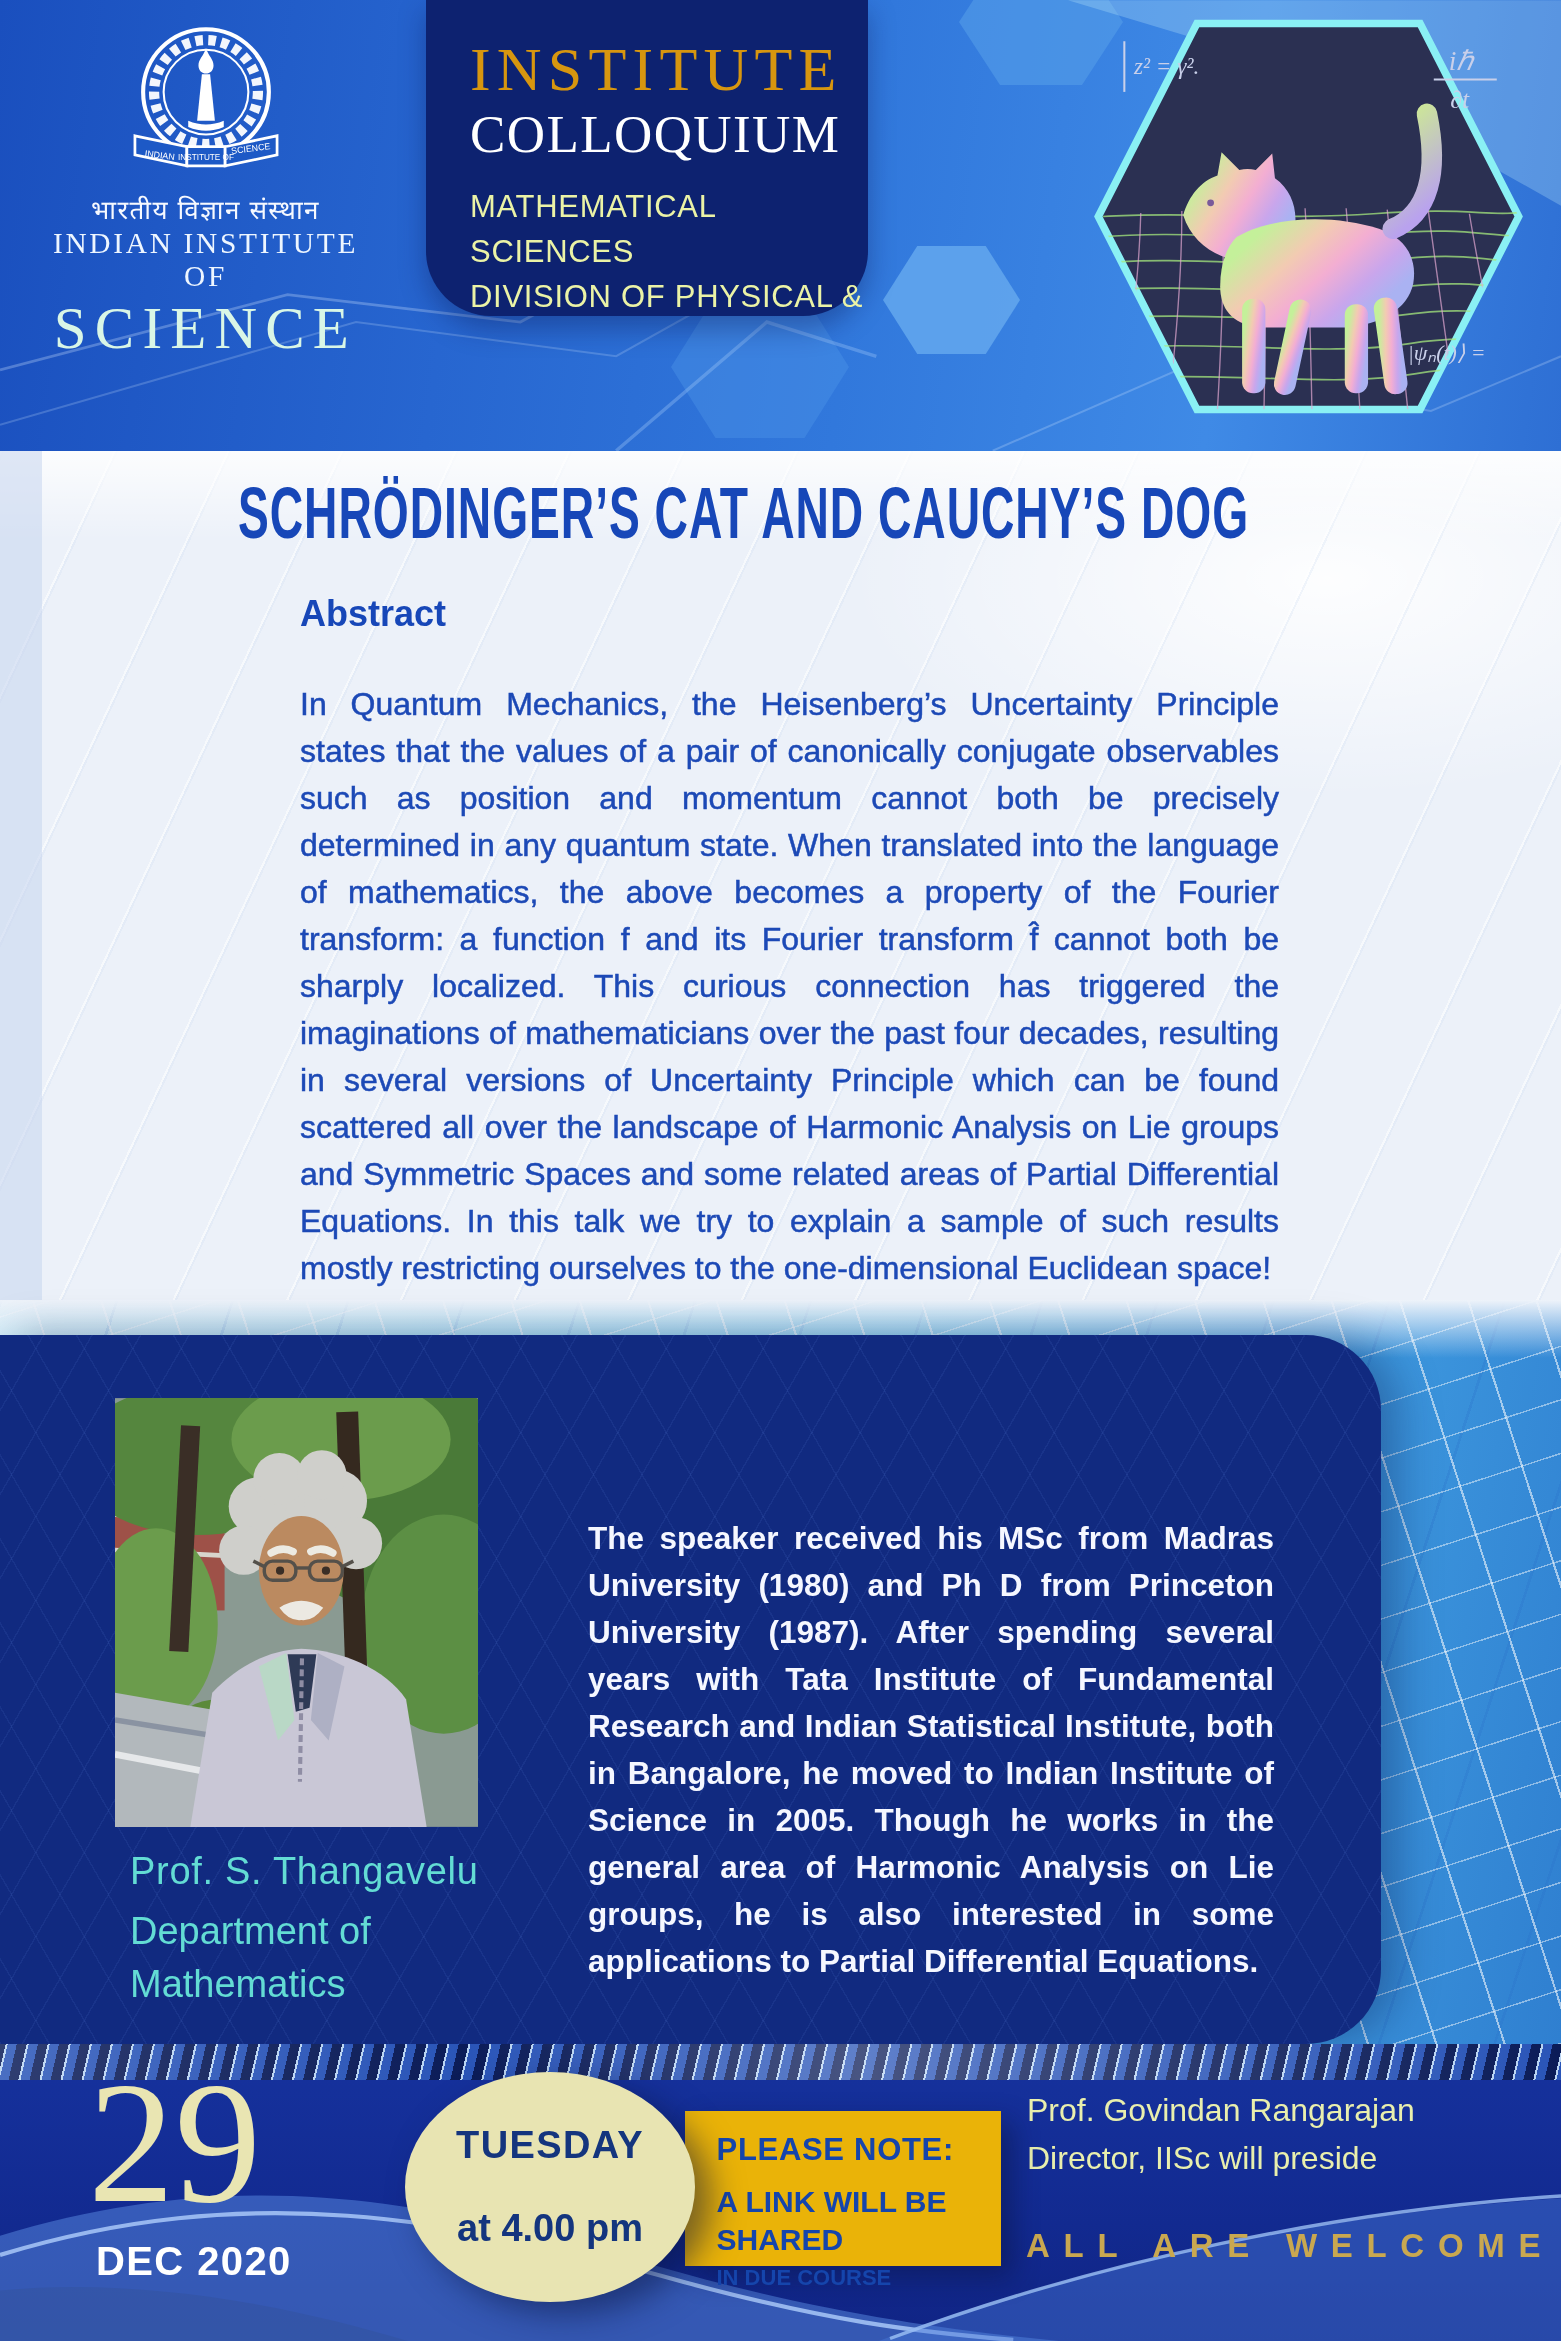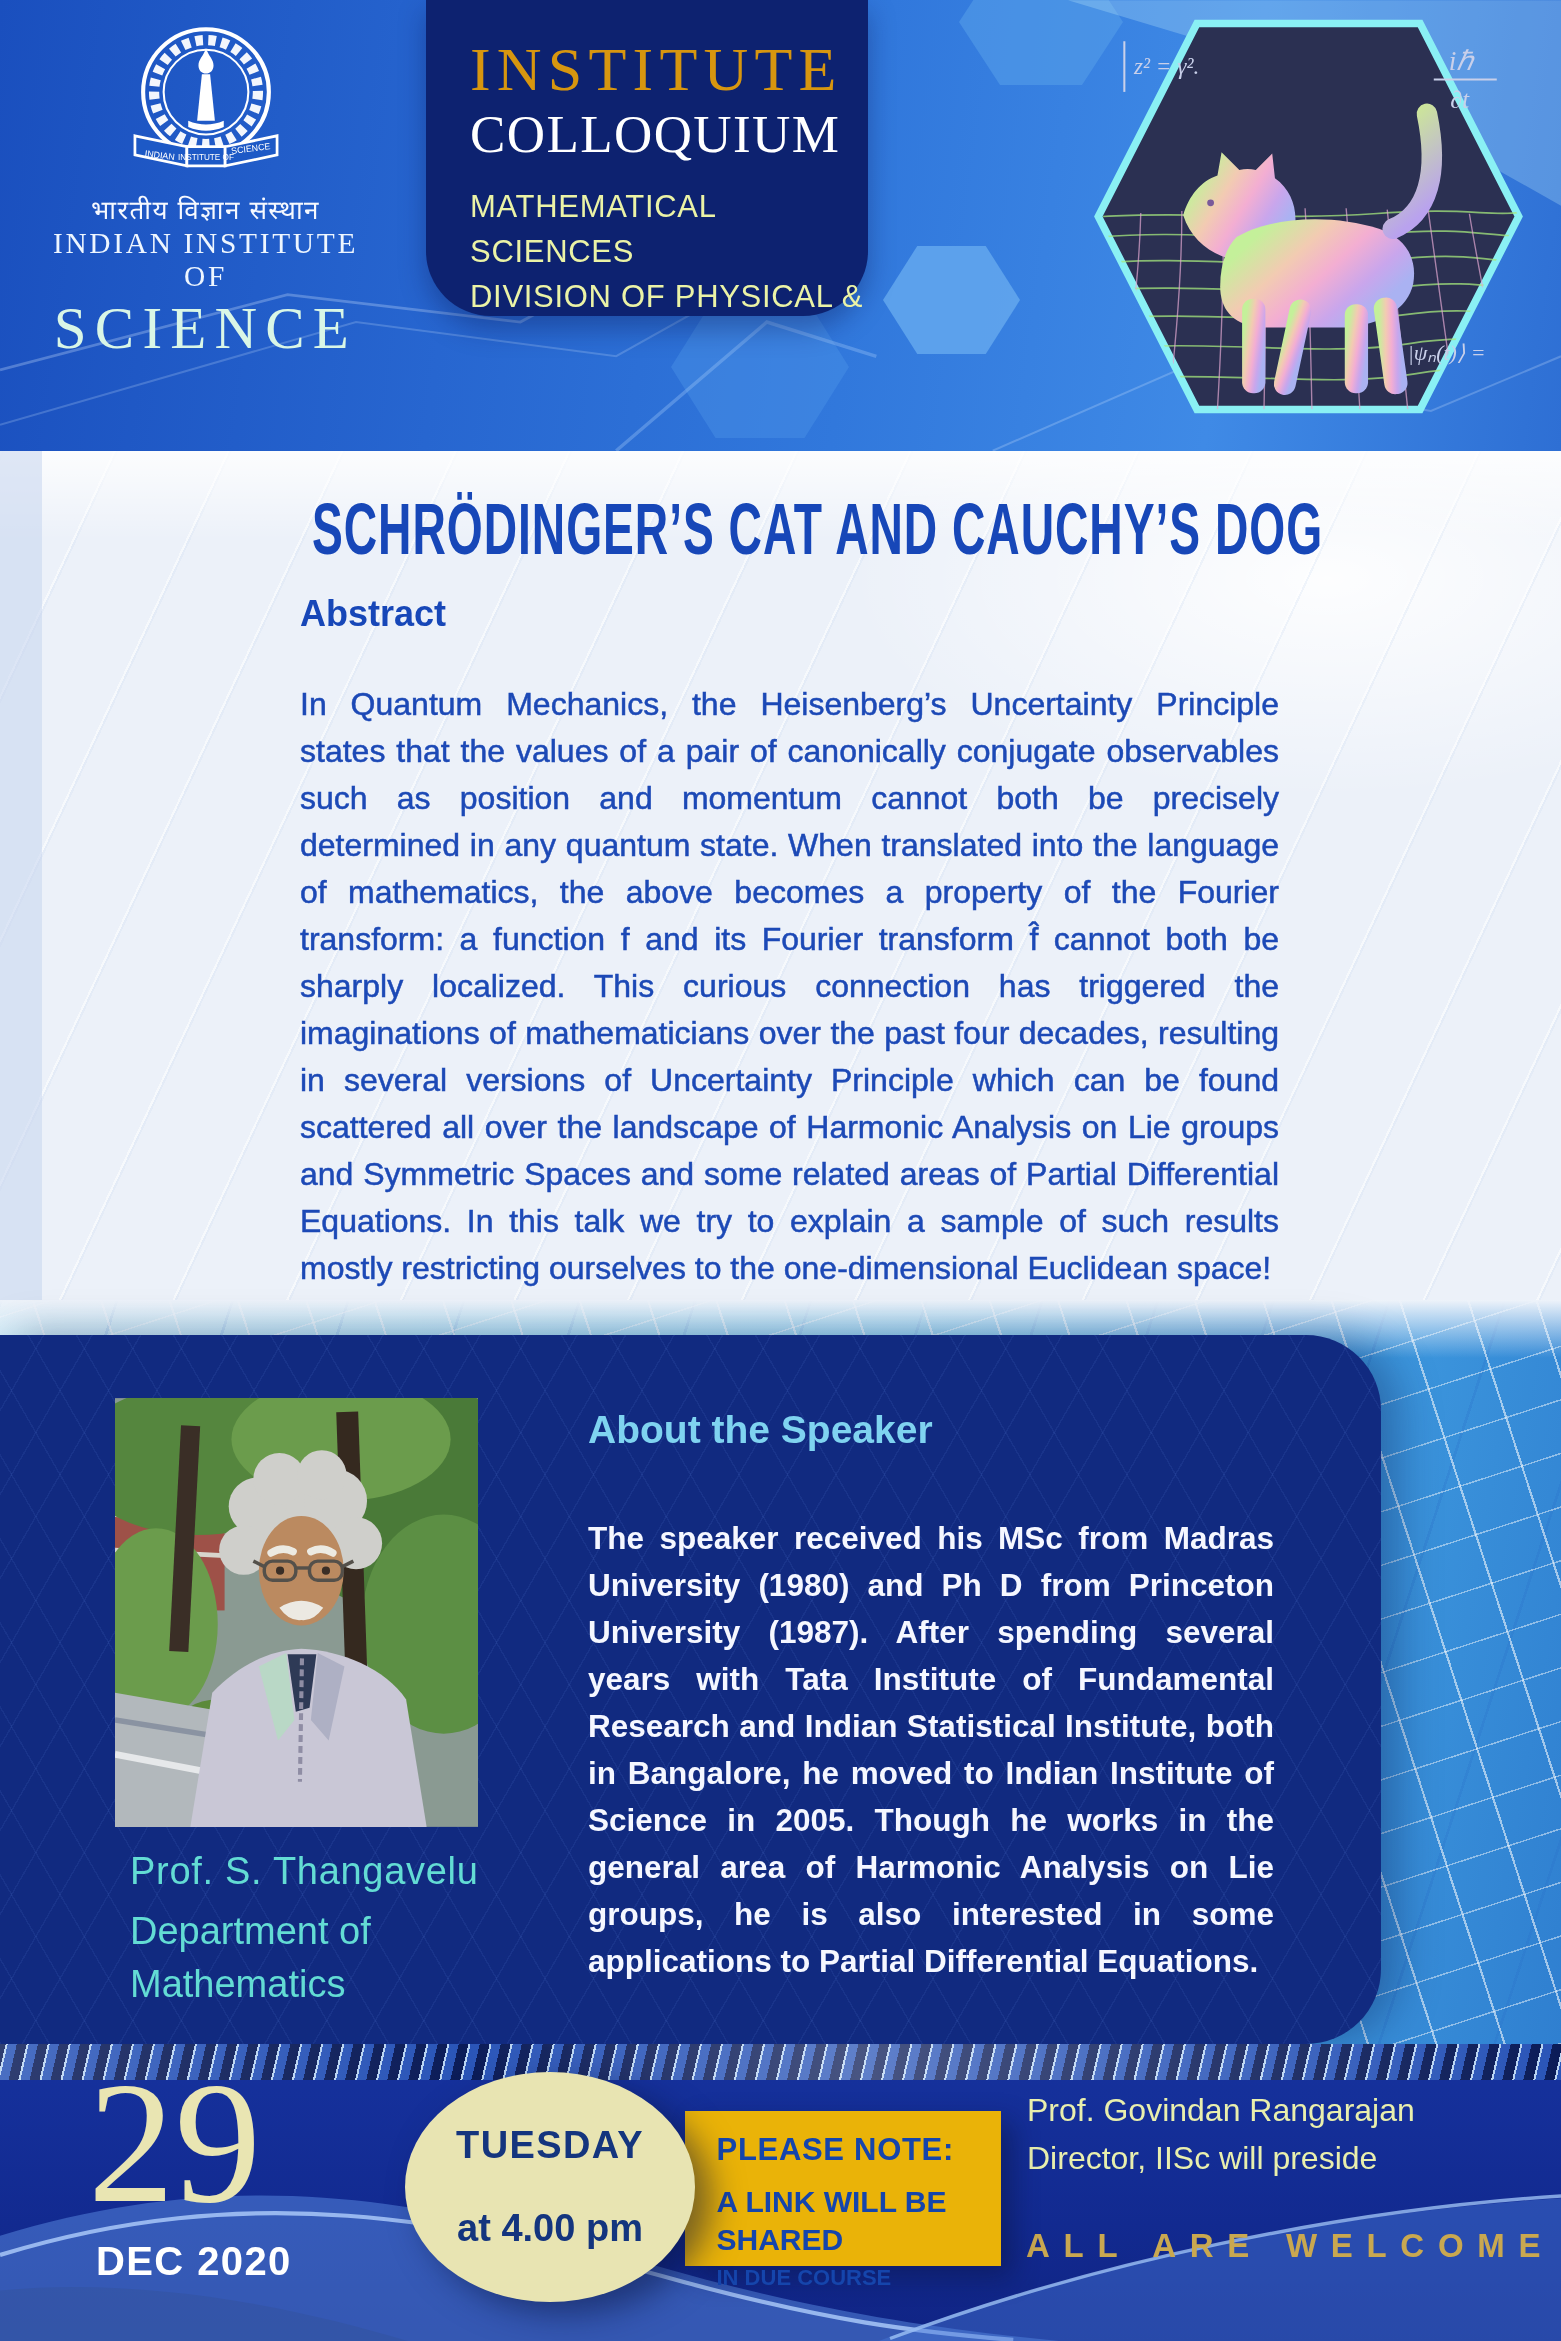--- a/index.html
+++ b/index.html
@@ -32,21 +32,21 @@
 
   
   .light-section{position:absolute;left:0;top:451px;width:1561px;height:849px;
     background-color:#ecf1f9;
     background-image:
       linear-gradient(180deg,rgba(255,255,255,.85),rgba(255,255,255,0) 89px),
       repeating-linear-gradient(115deg,rgba(255,255,255,.55) 0 2.1px,rgba(208,222,242,.28) 2.1px 4.1px,rgba(255,255,255,0) 4.1px 103px),
       radial-gradient(479px 219px at 85% 15%,rgba(255,255,255,.9),rgba(255,255,255,0));}
   .light-section::before{content:"";position:absolute;left:0;top:0;width:42px;height:100%;
     background:rgba(198,214,238,.55);}
-  .talk-title{position:absolute;left:0;top:474px;width:1561px;text-align:right;white-space:nowrap;margin-top:16px;}
+  .talk-title{position:absolute;left:0;top:474px;width:1561px;text-align:left;white-space:nowrap;}
   .talk-title span{display:inline-block;transform:scale(.68,1.06);transform-origin:center;
     font-size:68px;font-weight:700;letter-spacing:1.4px;color:#1747b8;}
   .abstract-heading{position:absolute;left:300px;top:593px;font-size:36px;font-weight:700;color:#1747b8;}
   .abstract-text{position:absolute;left:300px;top:649px;width:979px;font-size:32px;line-height:47px;
     color:#1c49b6;text-align:justify;-webkit-text-stroke:0.5px #1c49b6;}
 
   
   .grid-bg{position:absolute;left:0;top:1300px;width:1561px;height:744px;
     background-image:
       linear-gradient(180deg,#eef3fa 0,rgba(238,243,250,0) 58px),
@@ -261,21 +261,20 @@
       <line x1="273" y1="380" x2="270" y2="560" stroke="#8f8da4" stroke-width="6" stroke-dasharray="10 6"></line>
     </svg>
   </div>
 
   <div class="speaker-name">Prof. S. Thangavelu</div>
   <div class="speaker-dept">
     <div>Department of</div>
     <div>Mathematics</div>
   </div>
 
-  <div class="about-heading">About the Speaker</div>
   <p class="speaker-bio">The speaker received his MSc from Madras University (1980) and Ph D from Princeton University (1987). After spending several years with Tata Institute of Fundamental Research and Indian Statistical Institute, both in Bangalore, he moved to Indian Institute of Science in 2005. Though he works in the general area of Harmonic Analysis on Lie groups, he is also interested in some applications to Partial Differential Equations.</p>
 
   <div class="bottom-band">
     <div class="metal-stripe"></div>
     <svg class="waves-svg" width="1561" height="298" viewBox="0 0 2280 435">
       <path d="M0,360 C200,340 420,380 600,435 L0,435 Z" fill="rgba(10,20,70,.35)"></path>
       <path d="M0,280 C360,170 640,230 980,330 C1200,392 1380,418 1560,435 L0,435 Z" fill="rgba(90,140,225,.50)"></path>
       <path d="M0,308 C360,198 660,252 1000,348 C1210,404 1330,420 1480,432" fill="none" stroke="#a8c8f8" stroke-width="6" opacity=".85"></path>
       <path d="M1280,435 C1560,330 1900,250 2280,225 L2280,435 Z" fill="rgba(70,120,215,.45)"></path>
       <path d="M1300,430 C1600,318 1960,242 2280,222" fill="none" stroke="#9cc0f4" stroke-width="5" opacity=".8"></path>

